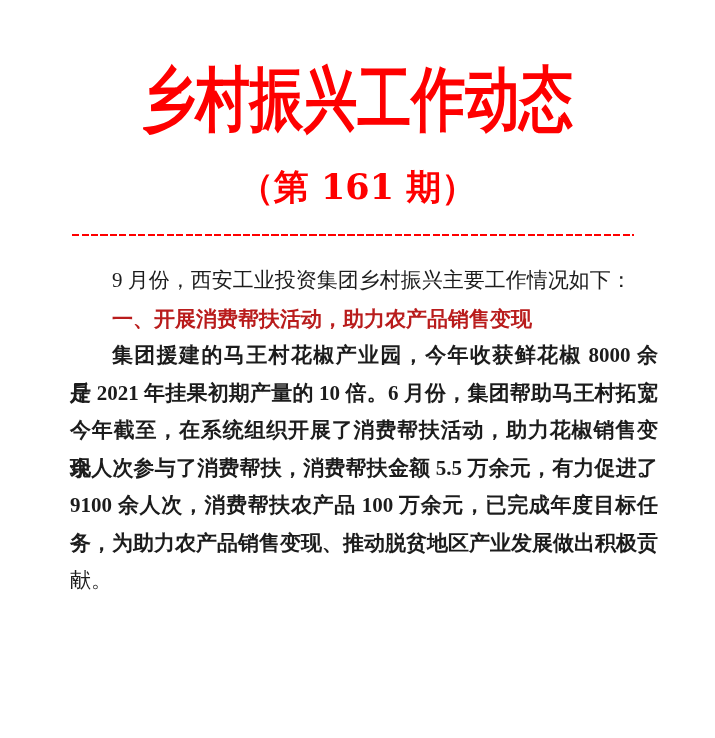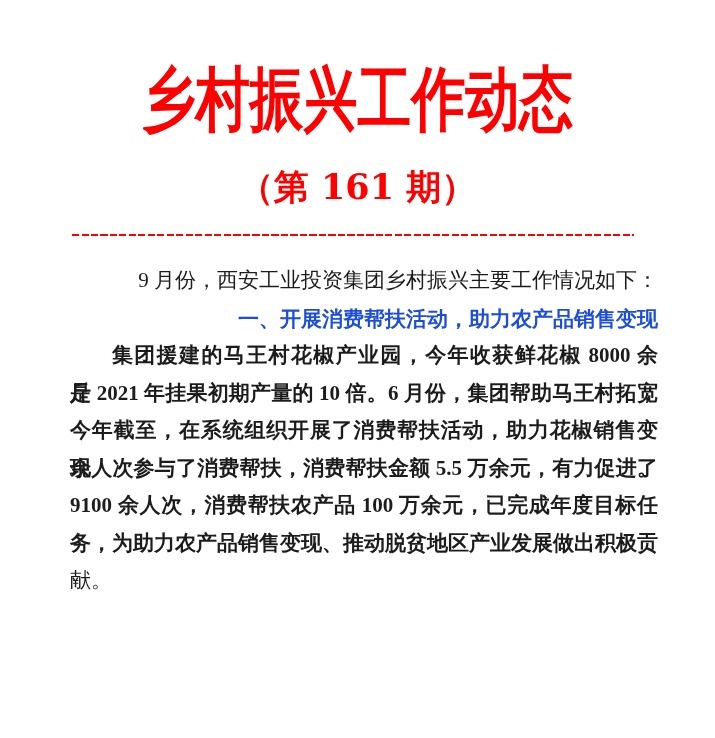--- a/index.html
+++ b/index.html
@@ -53,31 +53,31 @@
   .body-block {
     margin: 26px 0 0 70px;
     width: 588px;
     font-size: 21px;
     line-height: 37.5px;
   }
   .line {
     height: 37.5px;
     white-space: nowrap;
   }
-  .indent { text-indent: 2em; text-align: right; }
+  .indent { text-indent: 2em; }
   .justify-full {
     white-space: normal;
     text-align: justify;
     text-align-last: justify;
     font-weight: bold;
   }
   .section-heading {
     font-family: "Liberation Sans", "DejaVu Sans", sans-serif;
     font-weight: bold;
-    color: #1d4ed8;
+    color: #b91c1c;
   }
 </style>
 </head>
 <body>
 
 <div class="page">
 
   <div class="doc-title">乡村振兴工作动态</div>
 
   <div class="issue-line">（第 161 期）</div>

